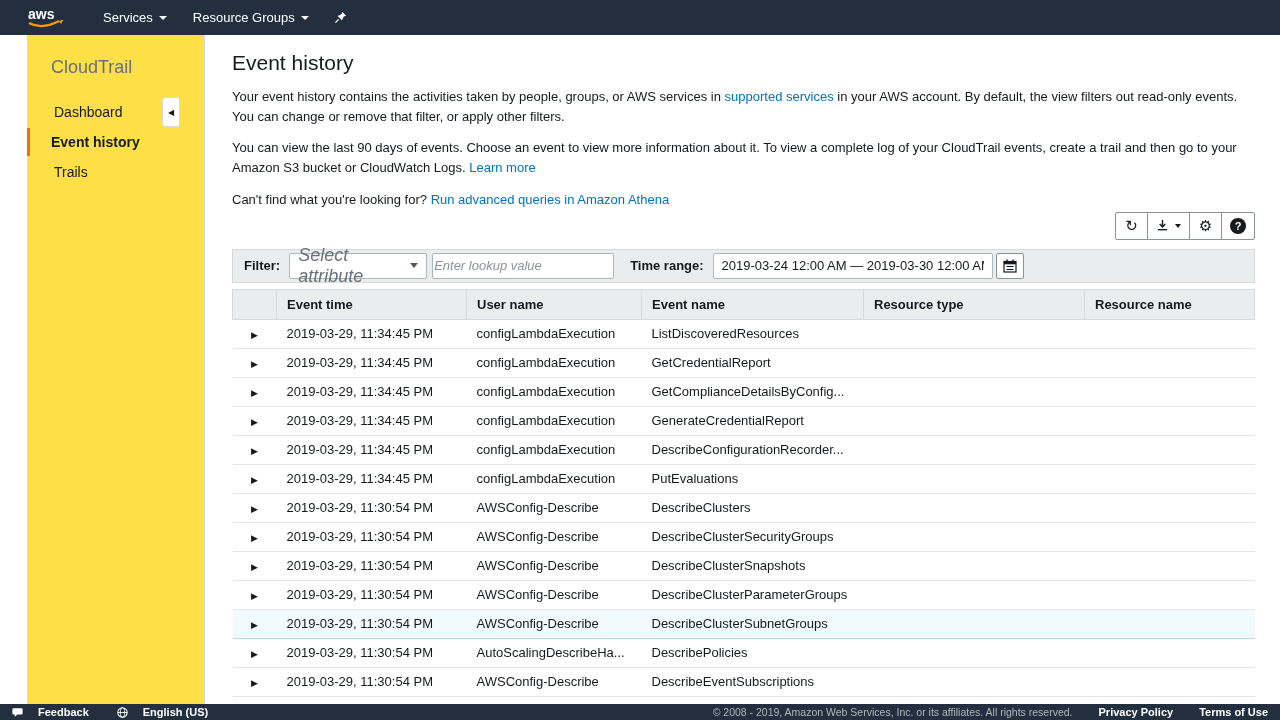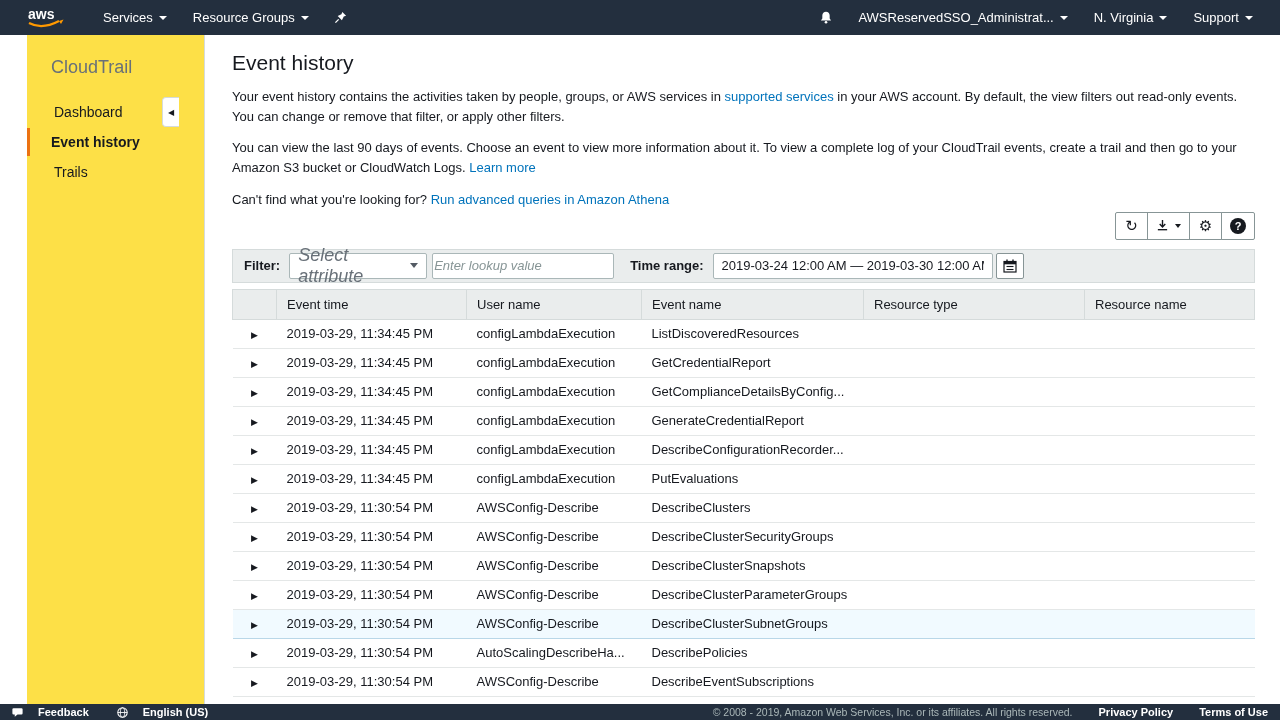--- a/index.html
+++ b/index.html
@@ -47,21 +47,21 @@
   .fake-select .ph { color:#687078; font-style:italic; font-size:18px; }
   .sel-chev { border-left:4px solid transparent; border-right:4px solid transparent; border-top:5px solid #545b64; }
   .txt-input { width:182px; height:26px; border:1px solid #aab7b8; border-radius:2px; padding:0 1px; font-size:13px; font-family:inherit; color:#16191f; }
   .txt-input::placeholder { color:#879596; font-style:italic; }
   .time-label { font-weight:bold; margin:0 9px 0 16px; white-space:nowrap; }
   .time-input { width:280px; height:26px; border:1px solid #aab7b8; border-radius:2px; padding:0 8px; font-size:13px; font-family:inherit; color:#16191f; }
   .cal-btn { width:28px; height:26px; background:#fff; border:1px solid #879596; border-radius:2px; display:flex; align-items:center; justify-content:center; cursor:pointer; margin-left:3px; }
 
   
   table { width:100%; border-collapse:collapse; table-layout:fixed; }
-  thead th { background:#eaeded; border:1px solid #d5dbdb; font-size:13px; font-weight:normal; text-align:left; padding:7px 10px; height:30px; }
+  thead th { background:#eaeded; border:1px solid #d5dbdb; font-size:13px; font-weight:bold; text-align:left; padding:7px 10px; height:30px; }
   th.col-arrow, td.col-arrow { width:44px; text-align:center; }
   tbody td { border-bottom:1px solid #e4e7e7; padding:6px 10px; height:29px; font-size:13px; white-space:nowrap; overflow:hidden; }
   tbody tr { cursor:pointer; }
   tbody tr.highlight td { background:#f1faff; border-top:1px solid #b9d7e8; border-bottom:1px solid #b9d7e8; }
   .tri { font-size:9px; color:#16191f; }
 
   
   .footer { height:16px; background:#232f3e; flex:0 0 auto; display:flex; align-items:center; padding:0 12px; color:#fff; font-size:11px; }
   .foot-item { display:flex; align-items:center; gap:15px; font-weight:bold; cursor:pointer; margin-right:28px; white-space:nowrap; }
   .foot-copy { margin-left:auto; color:#aab7b8; font-size:10.5px; white-space:nowrap; }
@@ -85,40 +85,20 @@
     </div>
     <div class="nav-item">
       <span>Resource Groups</span>
       <span class="chev"></span>
     </div>
     <div class="nav-icon-btn">
       <svg width="13" height="13" viewBox="0 0 14 14">
         <path d="M9 1 L13 5 L10.5 6 L8.5 10 L4 5.5 L8 3.5 Z" fill="#ffffff"></path>
         <line x1="5" y1="9" x2="1.5" y2="12.5" stroke="#ffffff" stroke-width="1.4"></line>
       </svg>
-    </div>
-  </div>
-  <div class="nav-right">
-    <div class="nav-icon-btn">
-      <svg width="14" height="15" viewBox="0 0 16 16">
-        <path d="M8 1.5 C5.6 1.5 3.8 3.3 3.8 5.7 V9.2 L2.2 11.5 H13.8 L12.2 9.2 V5.7 C12.2 3.3 10.4 1.5 8 1.5 Z" fill="#ffffff"></path>
-        <circle cx="8" cy="13.4" r="1.5" fill="#ffffff"></circle>
-      </svg>
-    </div>
-    <div class="nav-item">
-      <span>AWSReservedSSO_Administrat...</span>
-      <span class="chev"></span>
-    </div>
-    <div class="nav-item">
-      <span>N. Virginia</span>
-      <span class="chev"></span>
-    </div>
-    <div class="nav-item">
-      <span>Support</span>
-      <span class="chev"></span>
     </div>
   </div>
 </header>
 
 <div class="content-wrap">
 
   <aside class="sidebar">
     <div class="sidebar-title">CloudTrail</div>
     <div class="side-item">Dashboard</div>
     <div class="side-item active">Event history</div>

